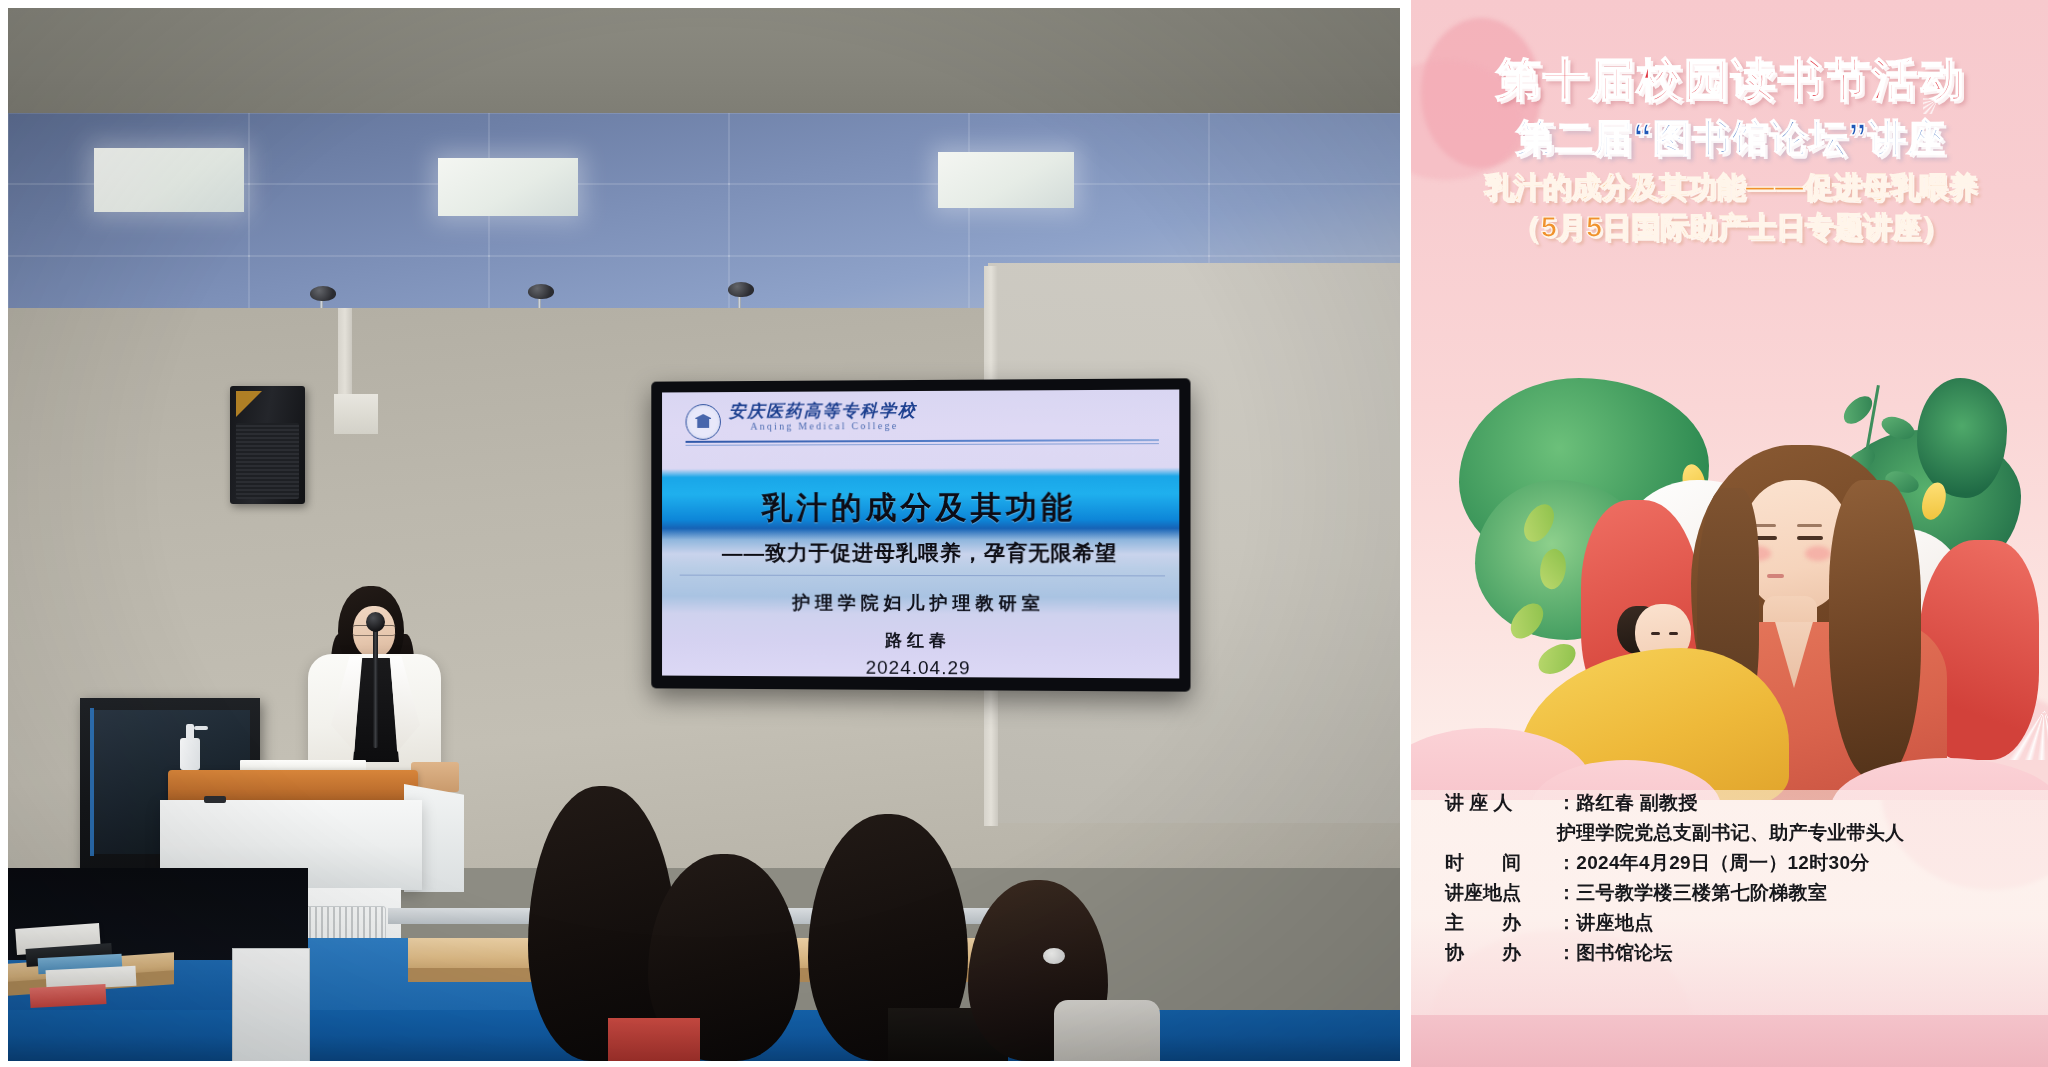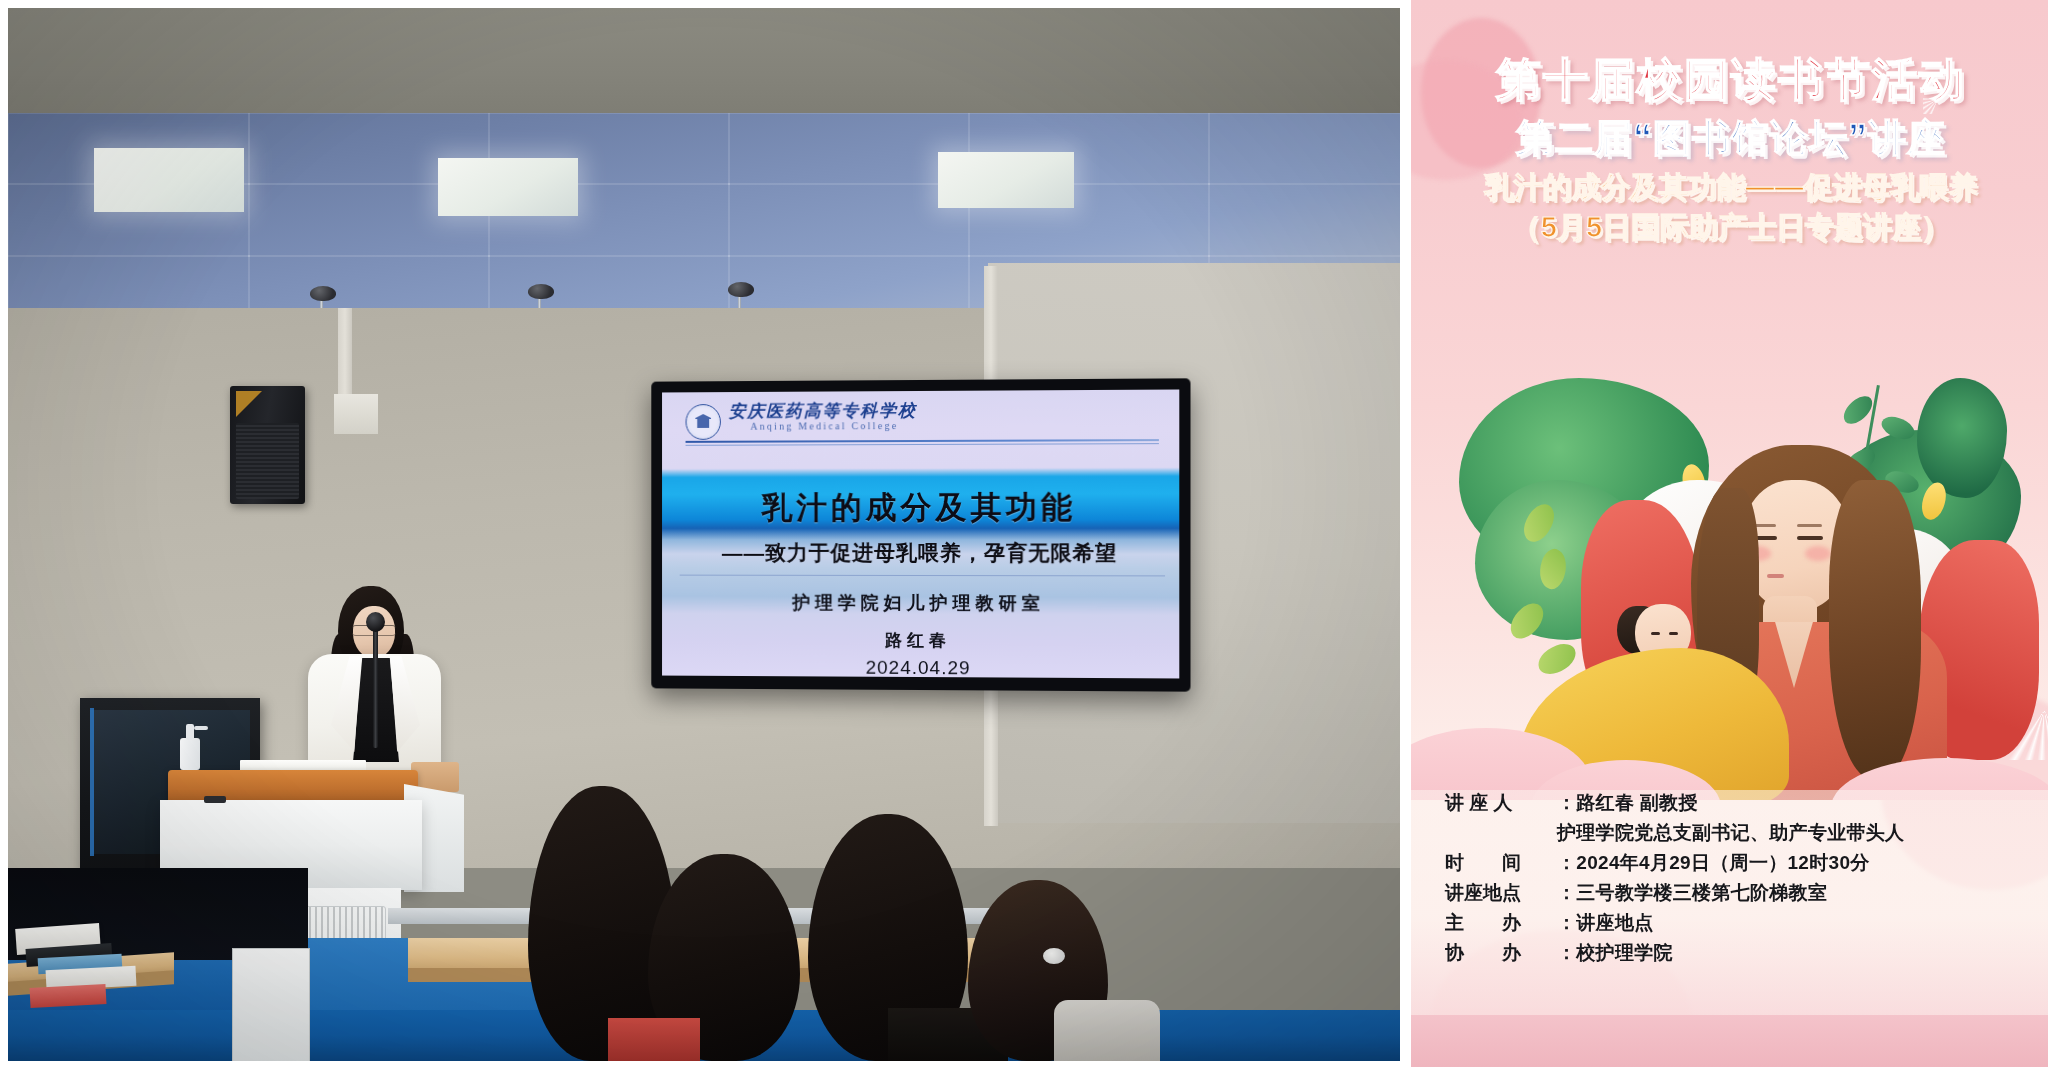--- a/index.html
+++ b/index.html
@@ -647,20 +647,20 @@
 
       <div class="info-row">
         <div class="info-label">主　　办</div>
         <div class="info-colon info-value">：</div>
         <div class="info-value">讲座地点</div>
       </div>
 
       <div class="info-row">
         <div class="info-label">协　　办</div>
         <div class="info-colon info-value">：</div>
-        <div class="info-value">校护理学院</div>
+        <div class="info-value">图书馆论坛</div>
       </div>
     </div>
 
     <div class="poster-foot"></div>
   </div>
 
 </div>
 
 </body></html>

